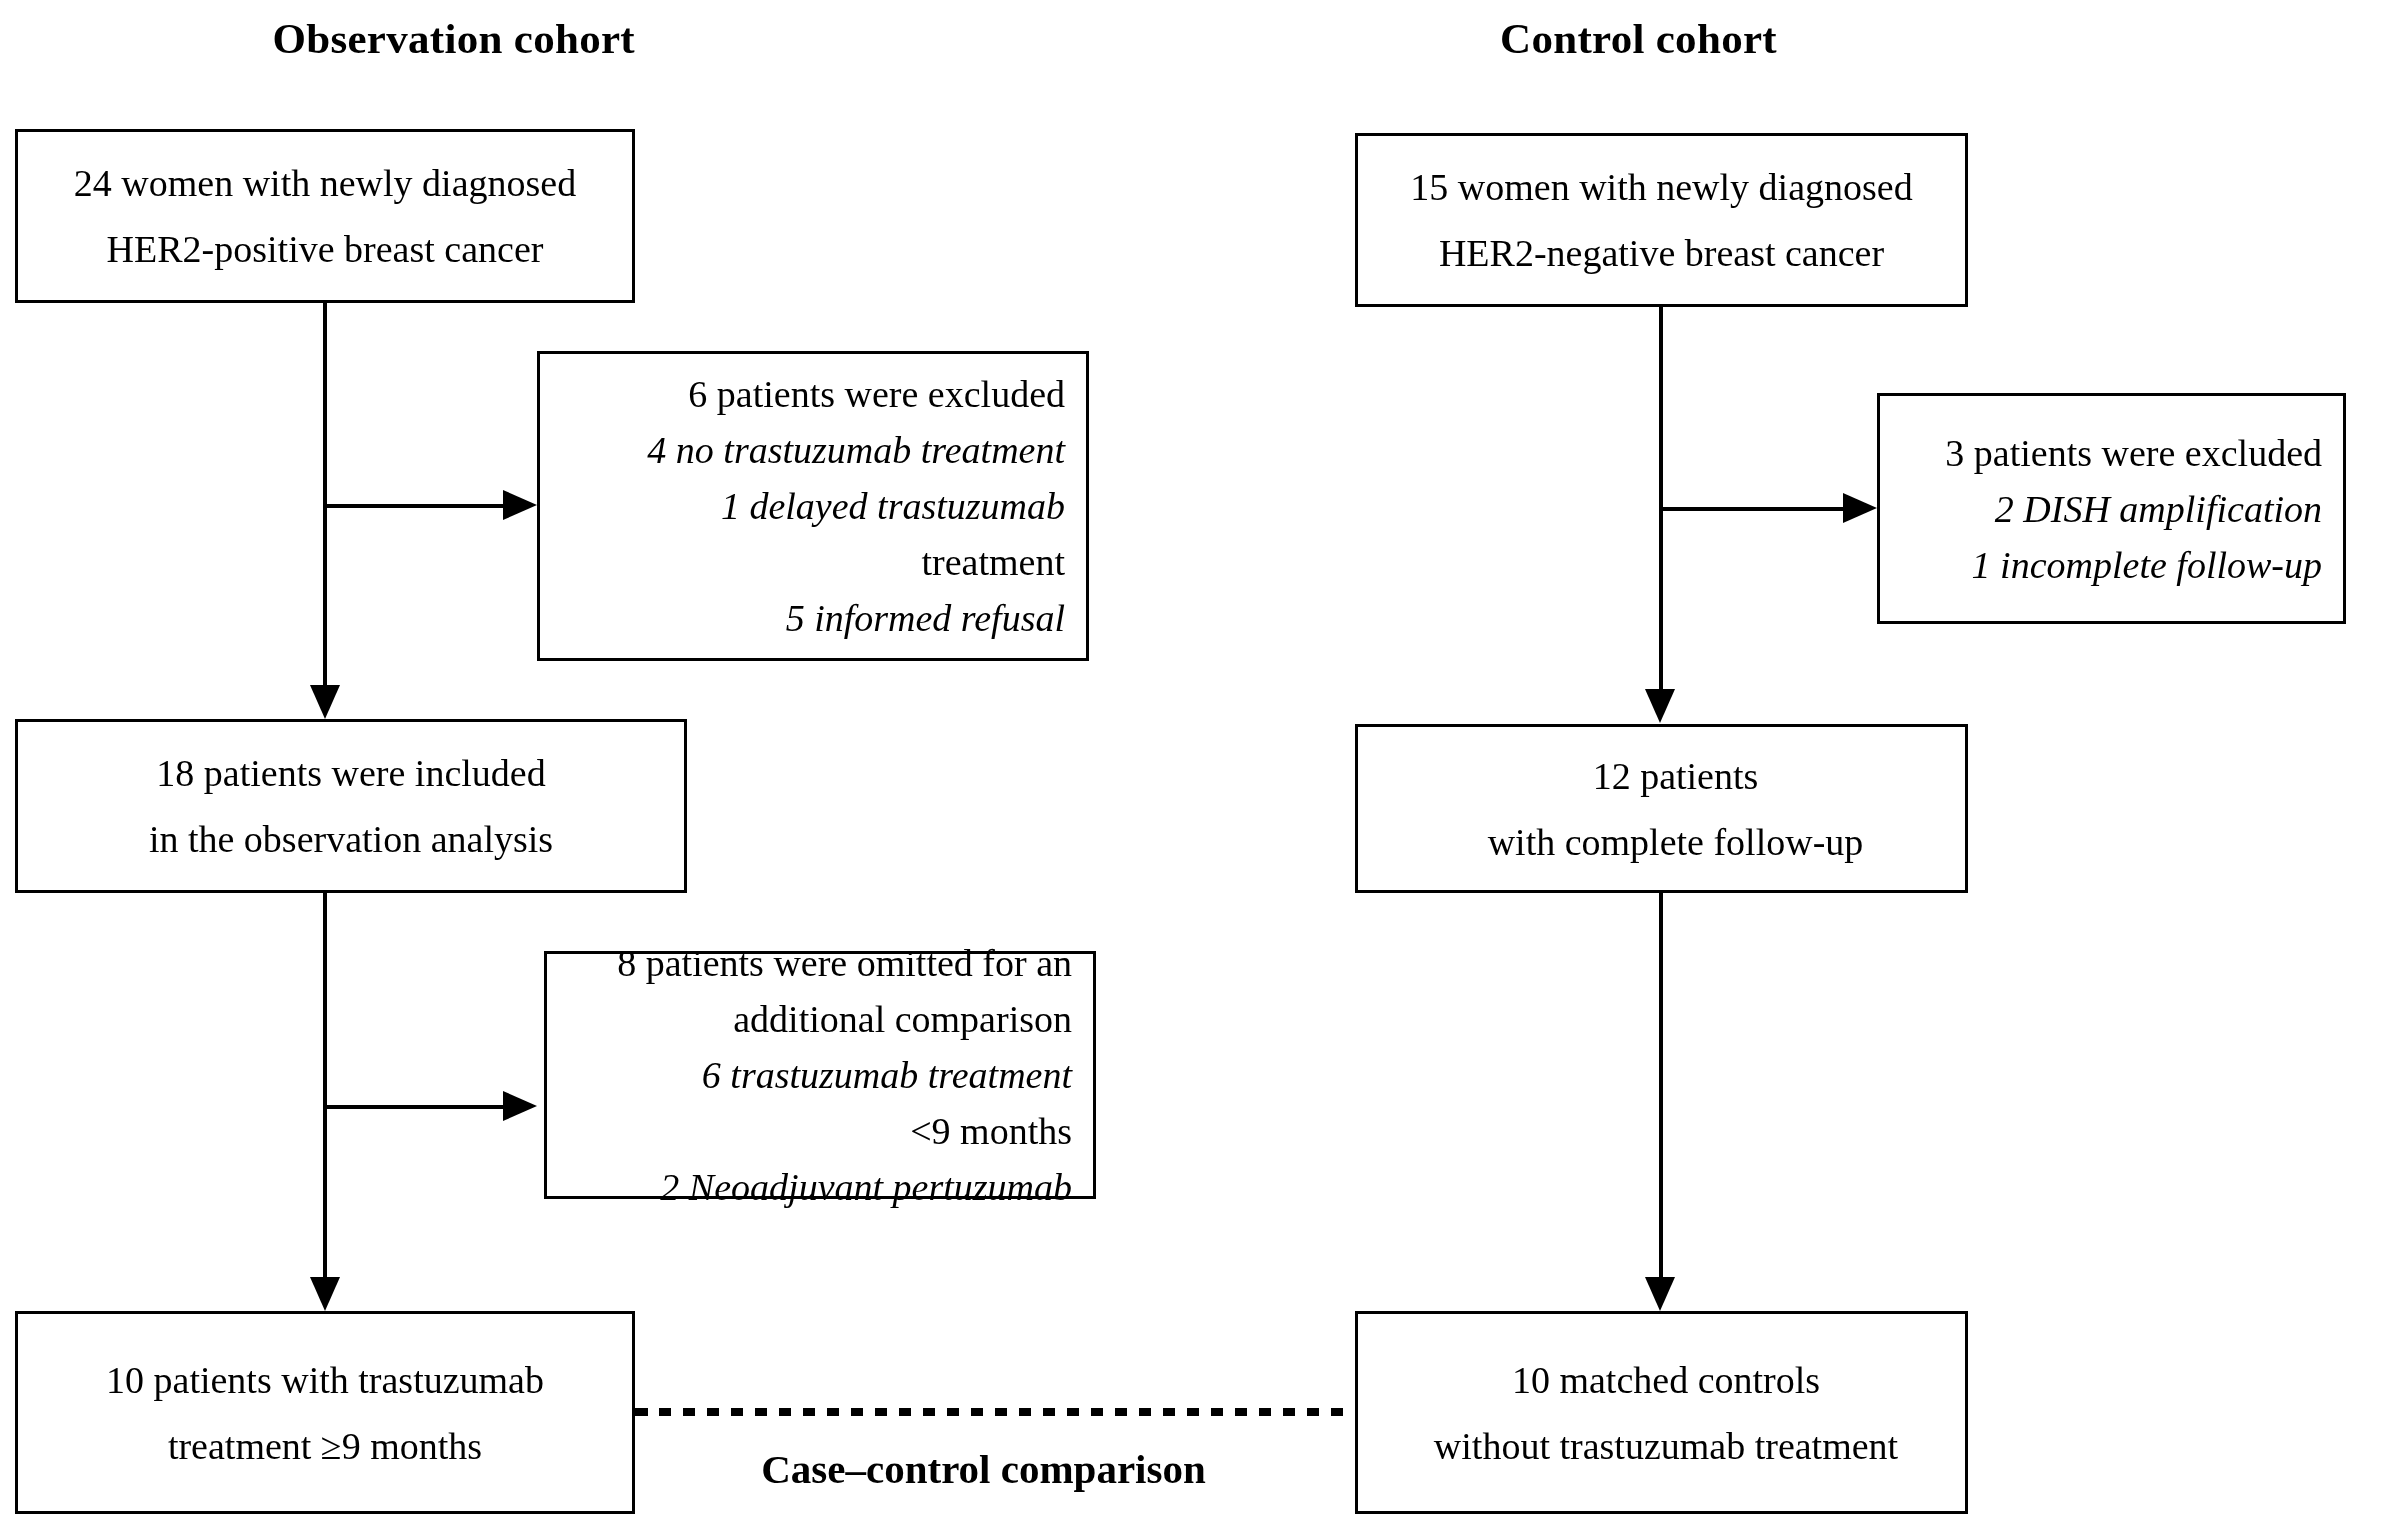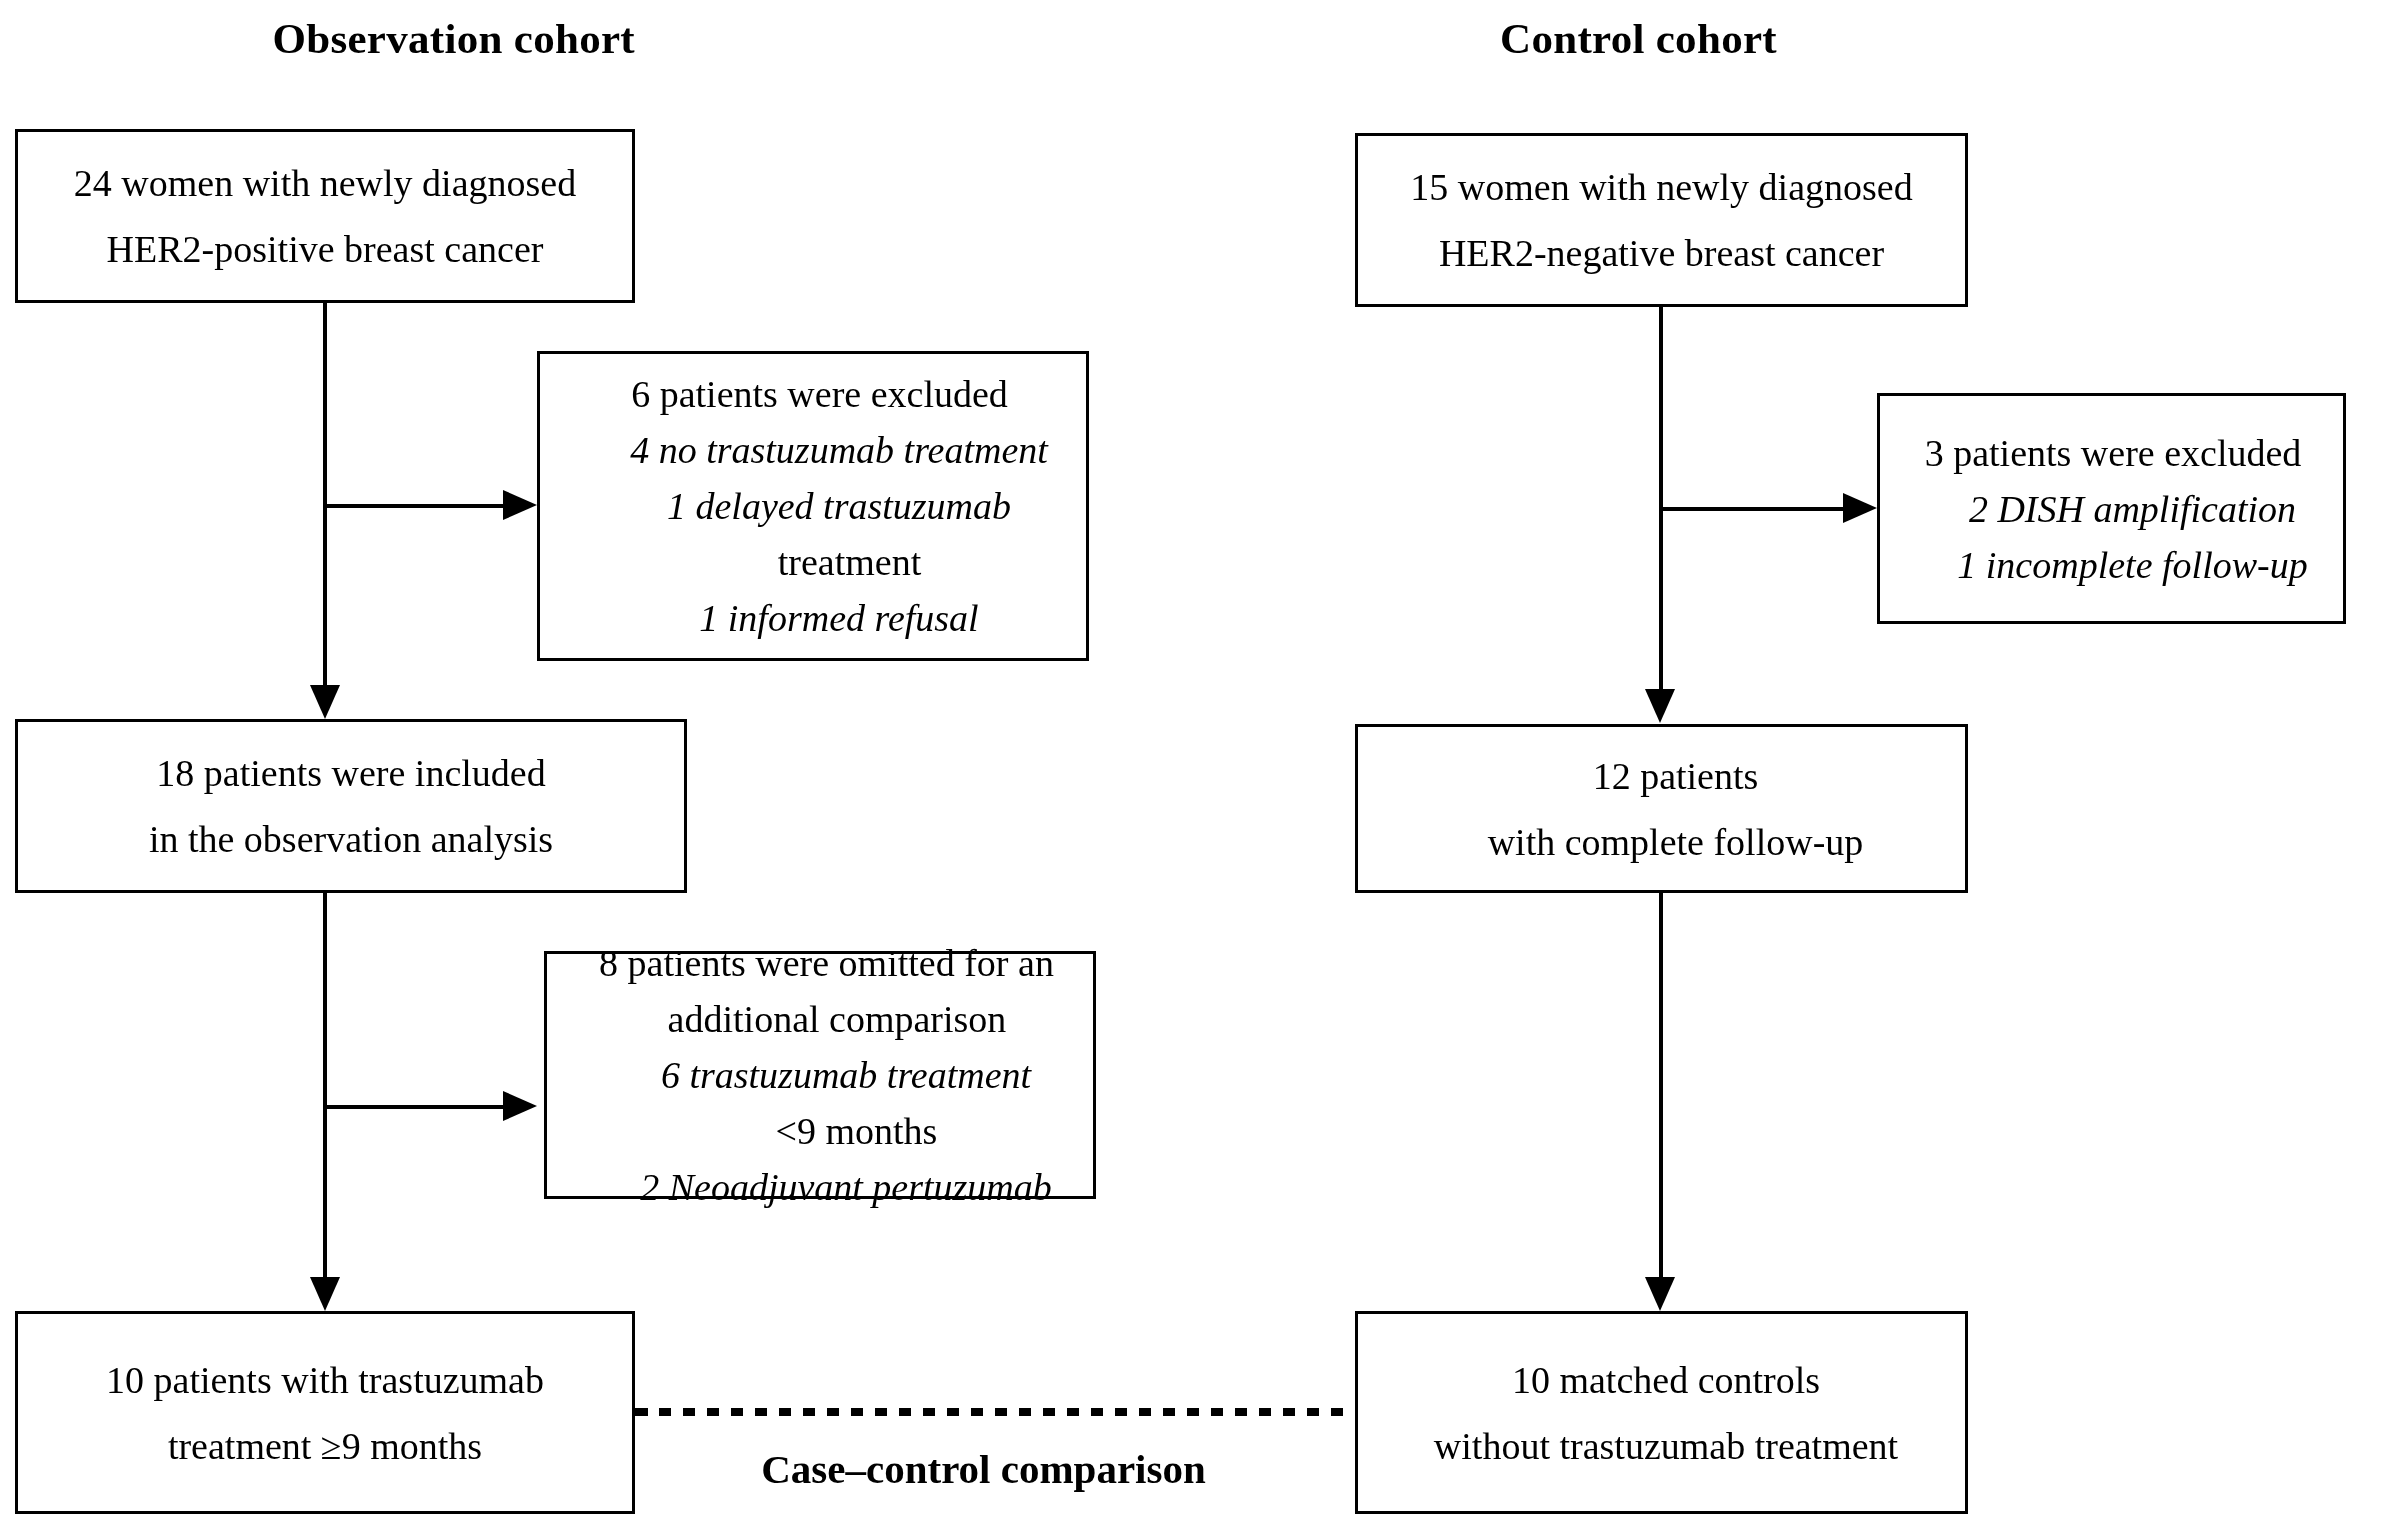--- a/index.html
+++ b/index.html
@@ -37,21 +37,21 @@
   .box .bline {
     line-height: 56px;
     white-space: nowrap;
   }
   .box.centered {
     align-items: center;
     text-align: center;
     gap: 10px;
   }
   .box.listbox {
-    align-items: center;
+    align-items: flex-end;
     text-align: left;
     padding-left: 34px;
     padding-right: 21px;
   }
   .box.listbox.tight {
     padding-left: 24px;
   }
   .ind-a { padding-left: 21px; }   
   .ind-b { padding-left: 39px; font-style: italic; }   
   .ind-c { padding-left: 60px; }   
@@ -111,21 +111,21 @@
   <div class="arrow-down" style="left:310px; top:685px;"></div>
 
   <div class="hline" style="left:323px; top:504px; width:184px;"></div>
   <div class="arrow-right" style="left:503px; top:490px;"></div>
 
   <div class="box listbox" style="left:537px; top:351px; width:552px; height:310px;">
     <div class="bline">6 patients were excluded</div>
     <div class="bline ind-b">4 no trastuzumab treatment</div>
     <div class="bline ind-b">1 delayed trastuzumab</div>
     <div class="bline ind-c">treatment</div>
-    <div class="bline ind-b">1 informed refusal</div>
+    <div class="bline ind-b">5 informed refusal</div>
   </div>
 
   <div class="box centered" style="left:15px; top:719px; width:672px; height:174px;">
     <div class="bline">18 patients were included</div>
     <div class="bline">in the observation analysis</div>
   </div>
 
   <div class="vline" style="left:323px; top:893px; height:385px;"></div>
   <div class="arrow-down" style="left:310px; top:1277px;"></div>
 

